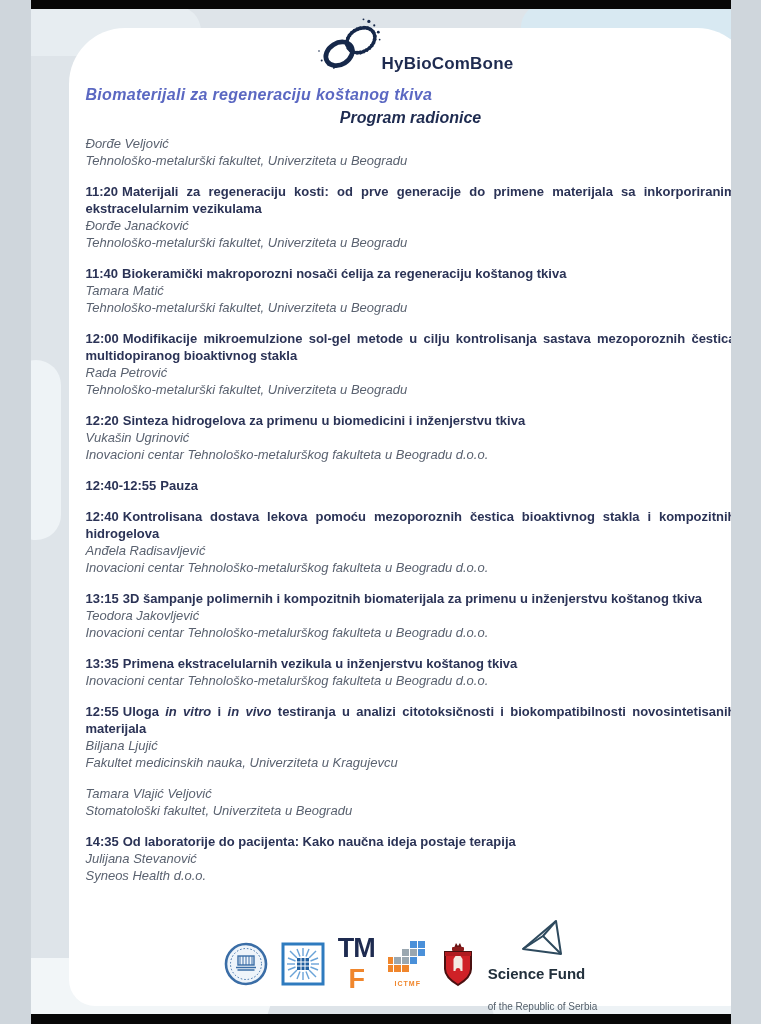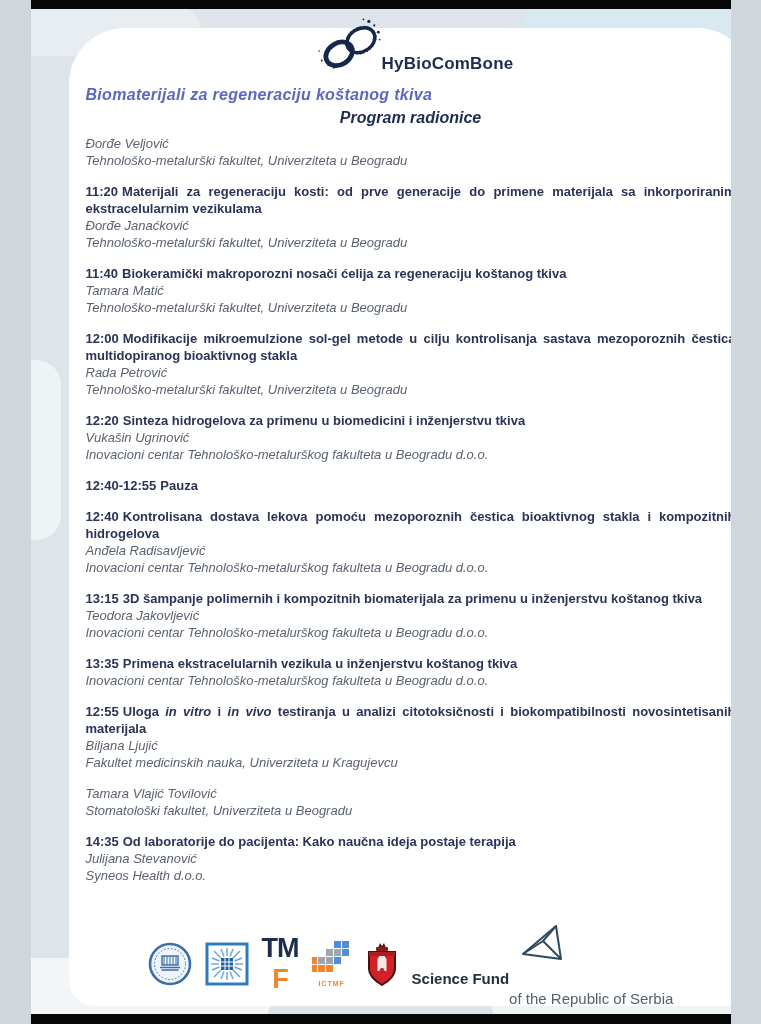--- a/index.html
+++ b/index.html
@@ -58,23 +58,23 @@
   .logos{
     position:absolute;left:0;right:0;bottom:16px;height:52px;
     display:flex;justify-content:center;align-items:center;gap:13px;
   }
   .logo-item{display:flex;flex-direction:column;align-items:center;justify-content:center;}
   .tmf-letters{display:flex;align-items:center;font-weight:800;font-size:27px;letter-spacing:-1px;}
   .tmf-letters .tm{color:var(--navy,#1e2b50);}
   .tmf-letters .f{color:var(--orange,#f0862c);}
   .ictmf-caption{font-size:7px;font-weight:700;color:var(--orange,#f0862c);letter-spacing:1px;margin-top:1px;}
   .sf{display:flex;align-items:center;gap:6px;}
-  .sf-text{display:flex;line-height:1.05;}
+  .sf-text{display:flex;flex-direction:column;line-height:1.05;}
   .sf-title{font-size:15px;font-weight:700;color:#22303c;}
-  .sf-sub{font-size:15px;color:#55606b;margin-top:20px;}
+  .sf-sub{font-size:10px;color:#55606b;margin-top:20px;}
 </style>
 </head>
 <body>
 
 <div id="screen">
 
   <div class="bar-top"></div>
 
   <div class="blob b-tl"></div>
   <div class="blob b-tr"></div>
@@ -166,21 +166,21 @@
           <p class="s-affil">Inovacioni centar Tehnološko-metalurškog fakulteta u Beogradu d.o.o.</p>
         </div>
 
         <div class="session">
           <p class="s-title"><b class="s-time">12:55</b><span class="s-rich"><span>Uloga </span><i>in vitro</i><span> i </span><i>in vivo</i><span> testiranja u analizi citotoksičnosti i biokompatibilnosti novosintetisanih materijala</span></span></p>
           <p class="s-speaker">Biljana Ljujić</p>
           <p class="s-affil">Fakultet medicinskih nauka, Univerziteta u Kragujevcu</p>
         </div>
 
         <div class="session">
-          <p class="s-speaker">Tamara Vlajić Tovilović</p>
+          <p class="s-speaker">Tamara Vlajić Veljović</p>
           <p class="s-affil">Stomatološki fakultet, Univerziteta u Beogradu</p>
         </div>
 
         <div class="session">
           <p class="s-title"><b class="s-time">14:35</b><span class="s-rich"><span>Od laboratorije do pacijenta: Kako naučna ideja postaje terapija</span></span></p>
           <p class="s-speaker">Julijana Stevanović</p>
           <p class="s-affil">Syneos Health d.o.o.</p>
         </div>
 
     </div>

